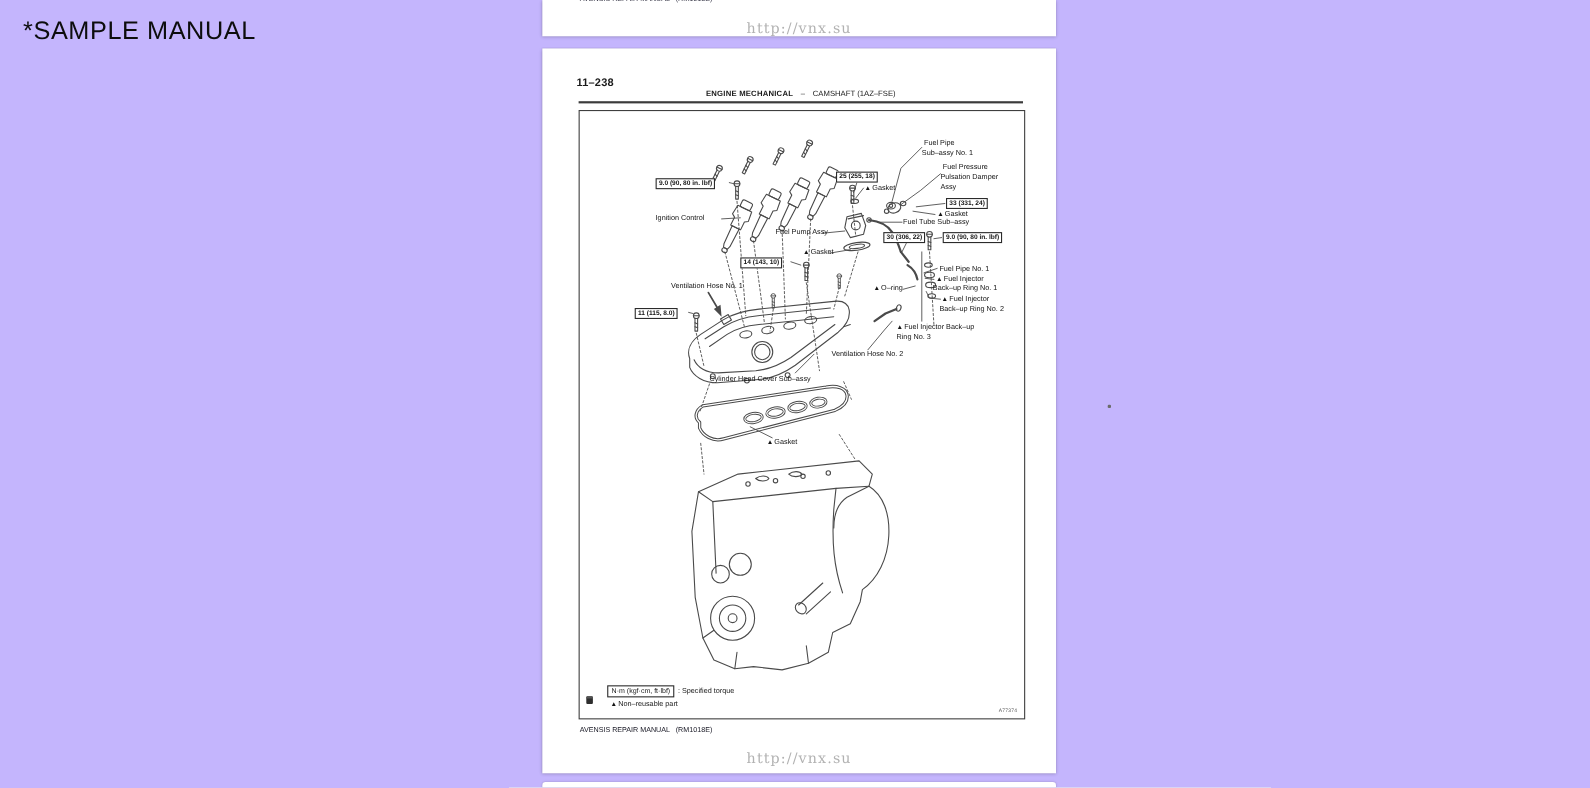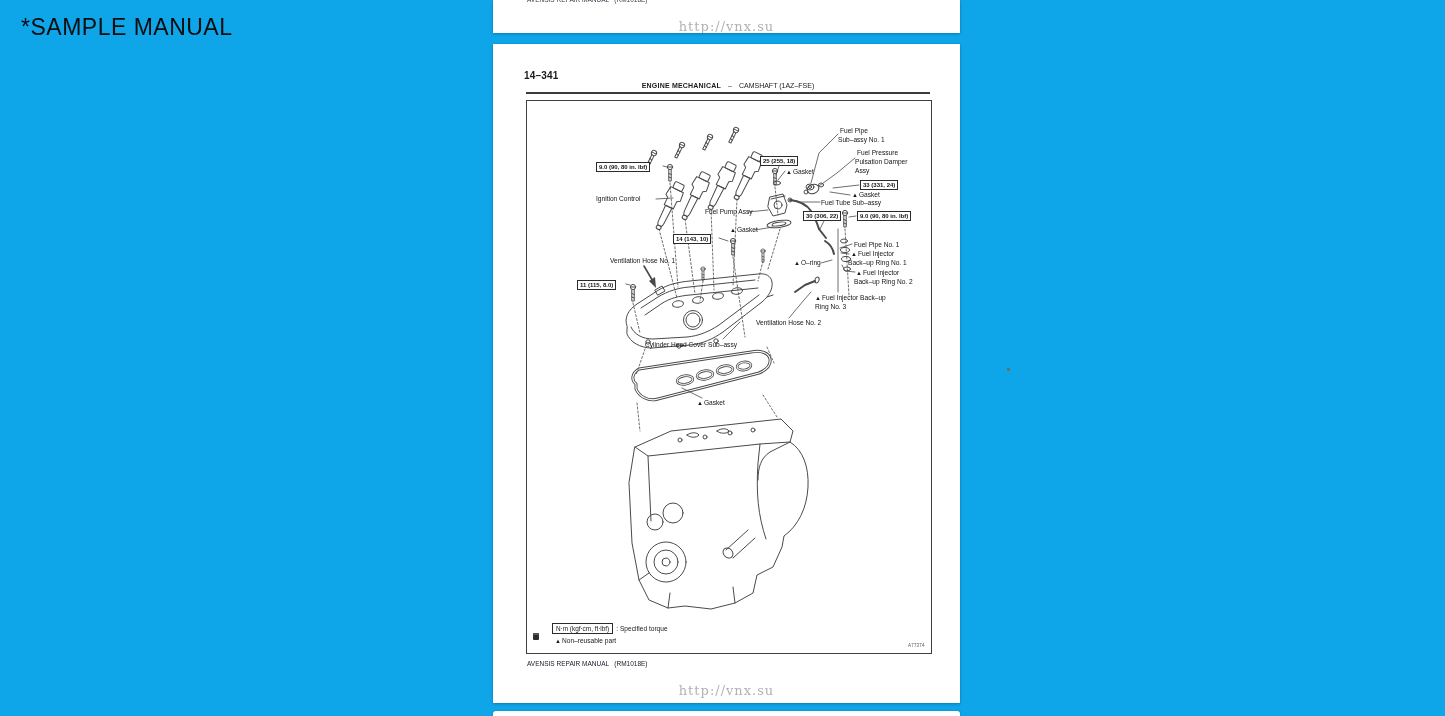--- a/index.html
+++ b/index.html
@@ -1,16 +1,16 @@
 <!DOCTYPE html>
 <html><head>
 <meta charset="utf-8">
 <style>
   html,body{margin:0;padding:0;background:#e9e9e9;}
-  .canvas{position:relative;width:1445px;height:716px;background:#0ea5e9;overflow:hidden;
+  .canvas{position:relative;width:1445px;height:716px;background:#c4b5fd;overflow:hidden;
           font-family:"Liberation Sans",sans-serif;color:#1a1a1a;}
   .sample-watermark{position:absolute;left:21px;top:14px;font-size:23px;letter-spacing:.5px;
           color:#0d0d0d;font-weight:400;}
   .page{position:absolute;left:493px;width:467px;background:#fff;
         box-shadow:0 1px 3px rgba(0,0,0,.22),0 0 1px rgba(0,0,0,.12);}
   .page-top{top:0;height:33px;overflow:hidden;}
   .page-main{top:44px;height:659px;}
   .page-bottom{top:711px;height:6px;border-radius:3px 3px 0 0;box-shadow:0 0 2px rgba(0,0,0,.25);}
   .prev-footer{position:absolute;left:34px;top:-4px;font-size:6.5px;color:#3a3a4a;white-space:pre;}
   .url-watermark{position:absolute;left:0;width:100%;text-align:center;
@@ -43,21 +43,21 @@
 <div class="canvas">
 
   <div class="sample-watermark">*SAMPLE MANUAL</div>
 
   <div class="page page-top">
     <div class="prev-footer">AVENSIS REPAIR MANUAL   (RM1018E)</div>
     <div class="url-watermark wm-top">http://vnx.su</div>
   </div>
 
   <div class="page page-main">
-    <div class="page-number">14–341</div>
+    <div class="page-number">11–238</div>
     <div class="header">
       <span class="hdr-bold">ENGINE MECHANICAL</span><span class="hdr-dash">–</span><span>CAMSHAFT (1AZ–FSE)</span>
     </div>
     <div class="header-rule"></div>
 
     <div class="figure-frame">
 
       <svg width="404" height="552" viewBox="0 0 404 552">
         <defs>
           <g id="boltV">

